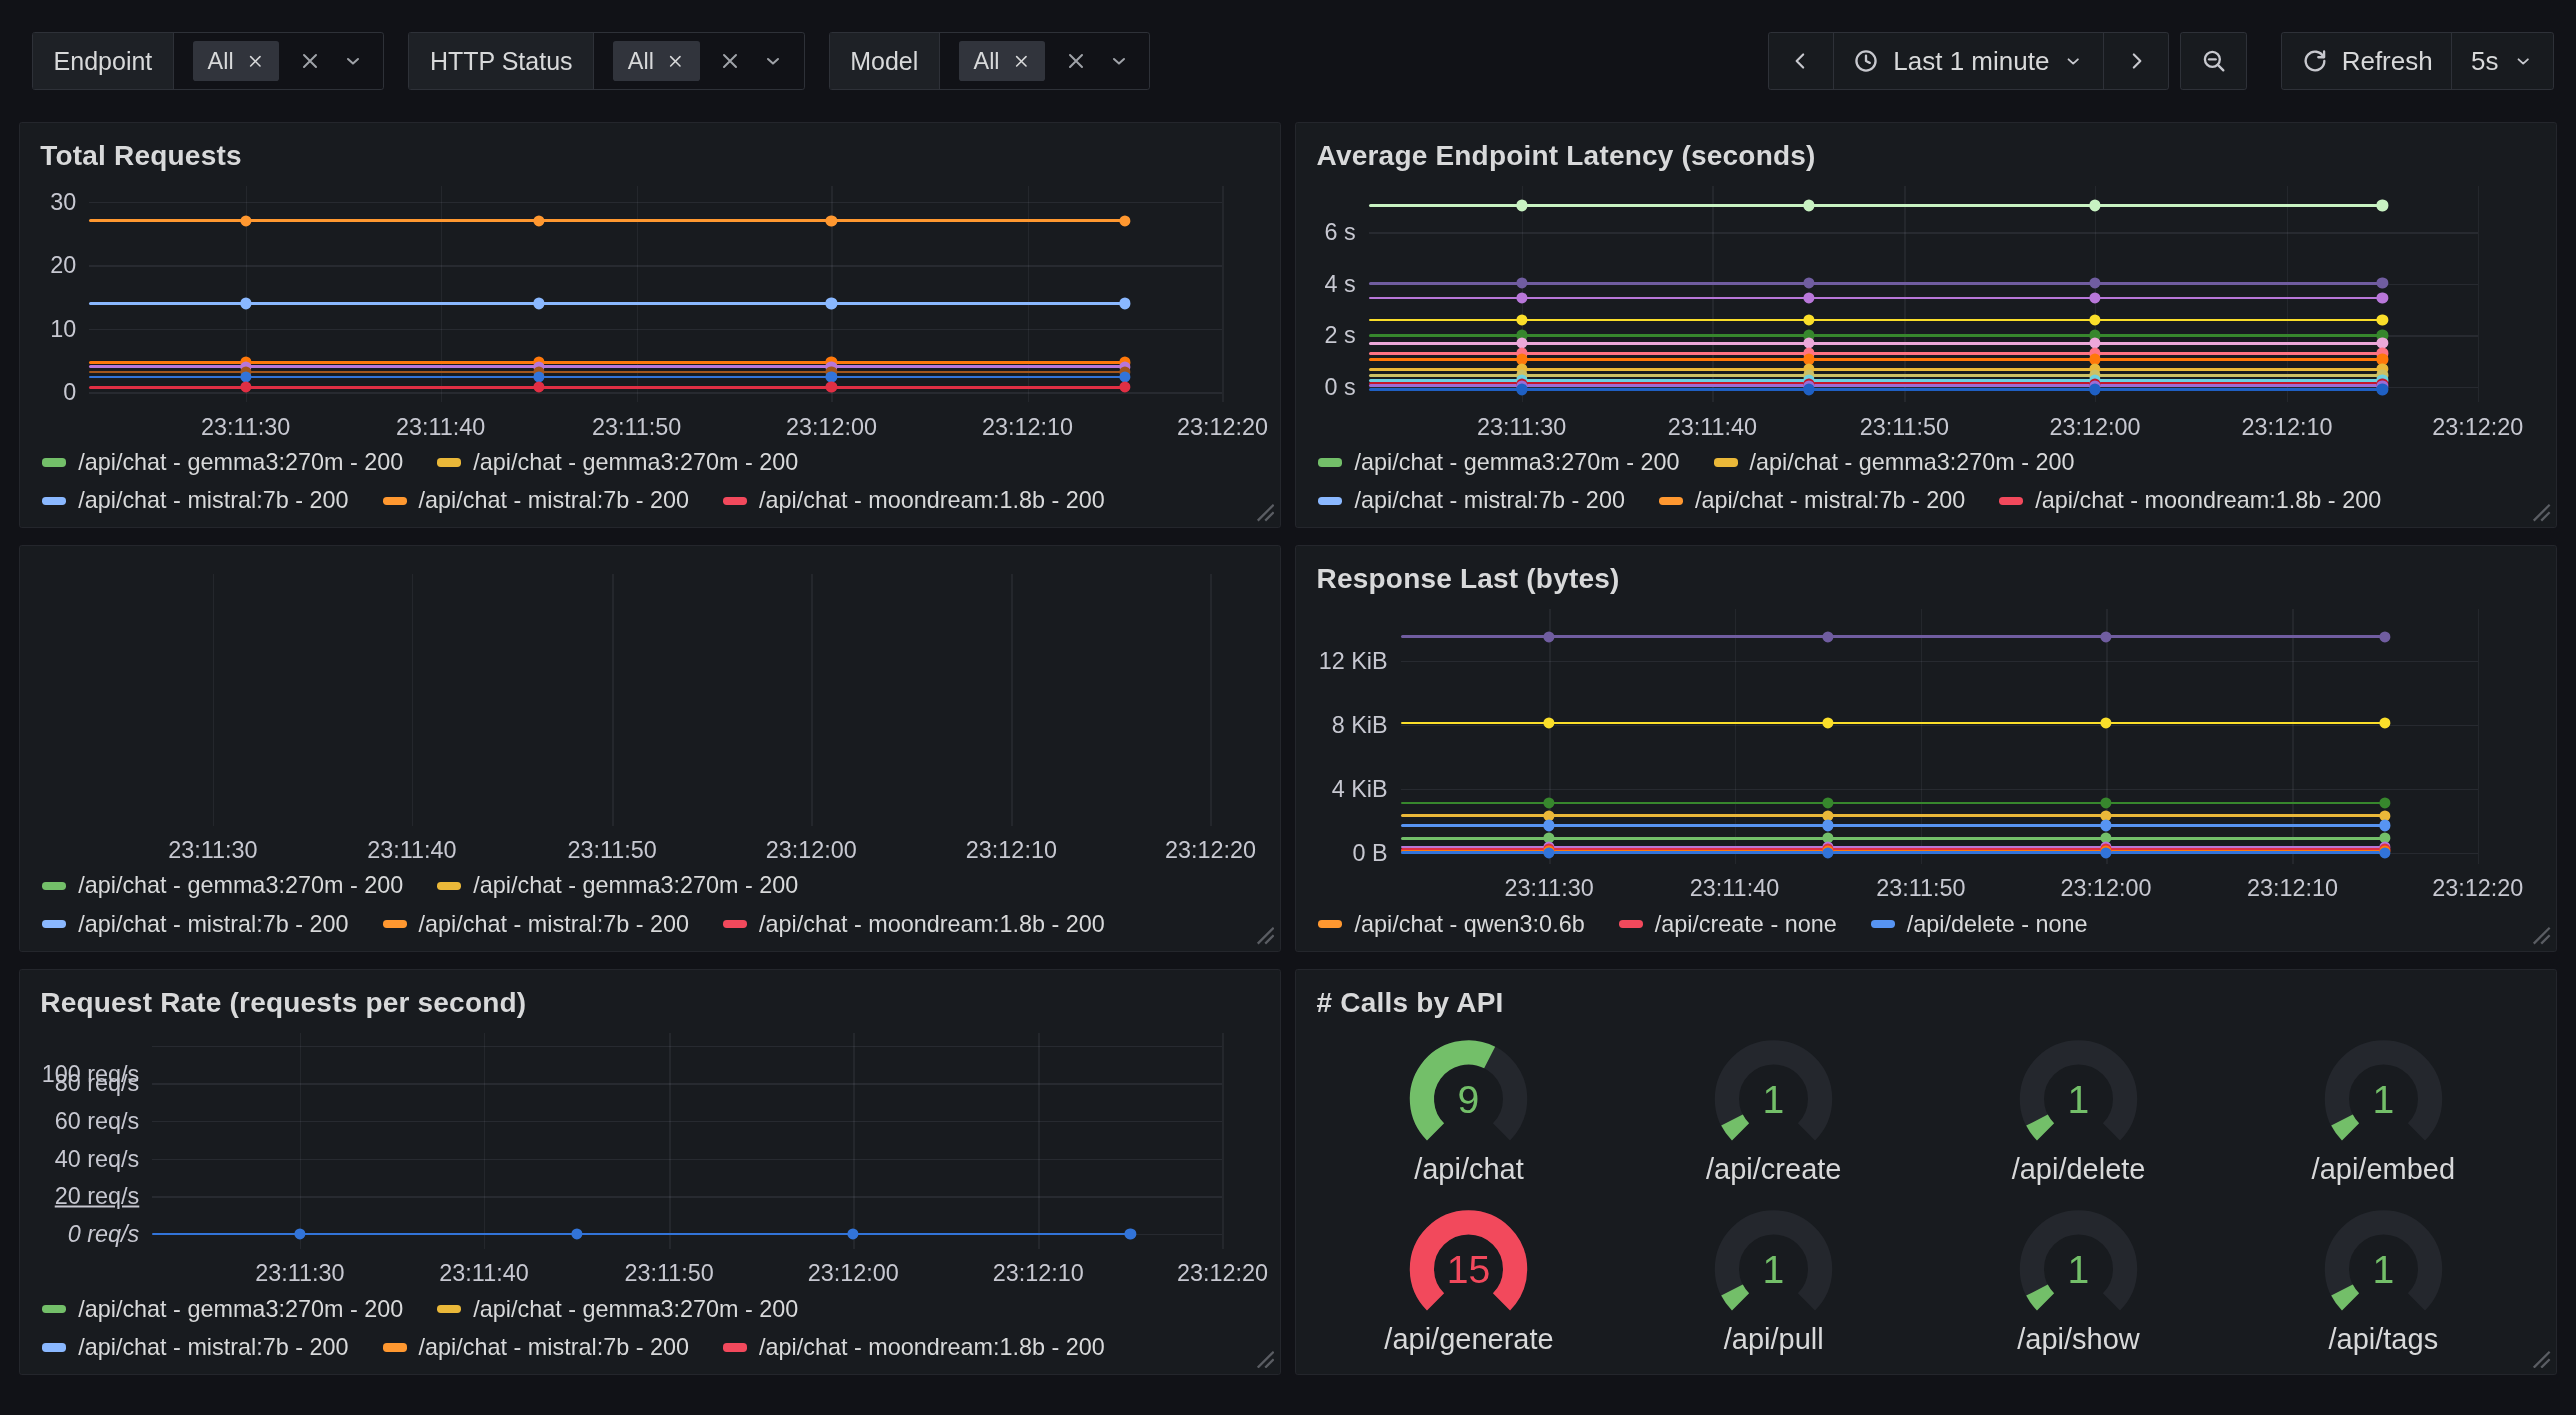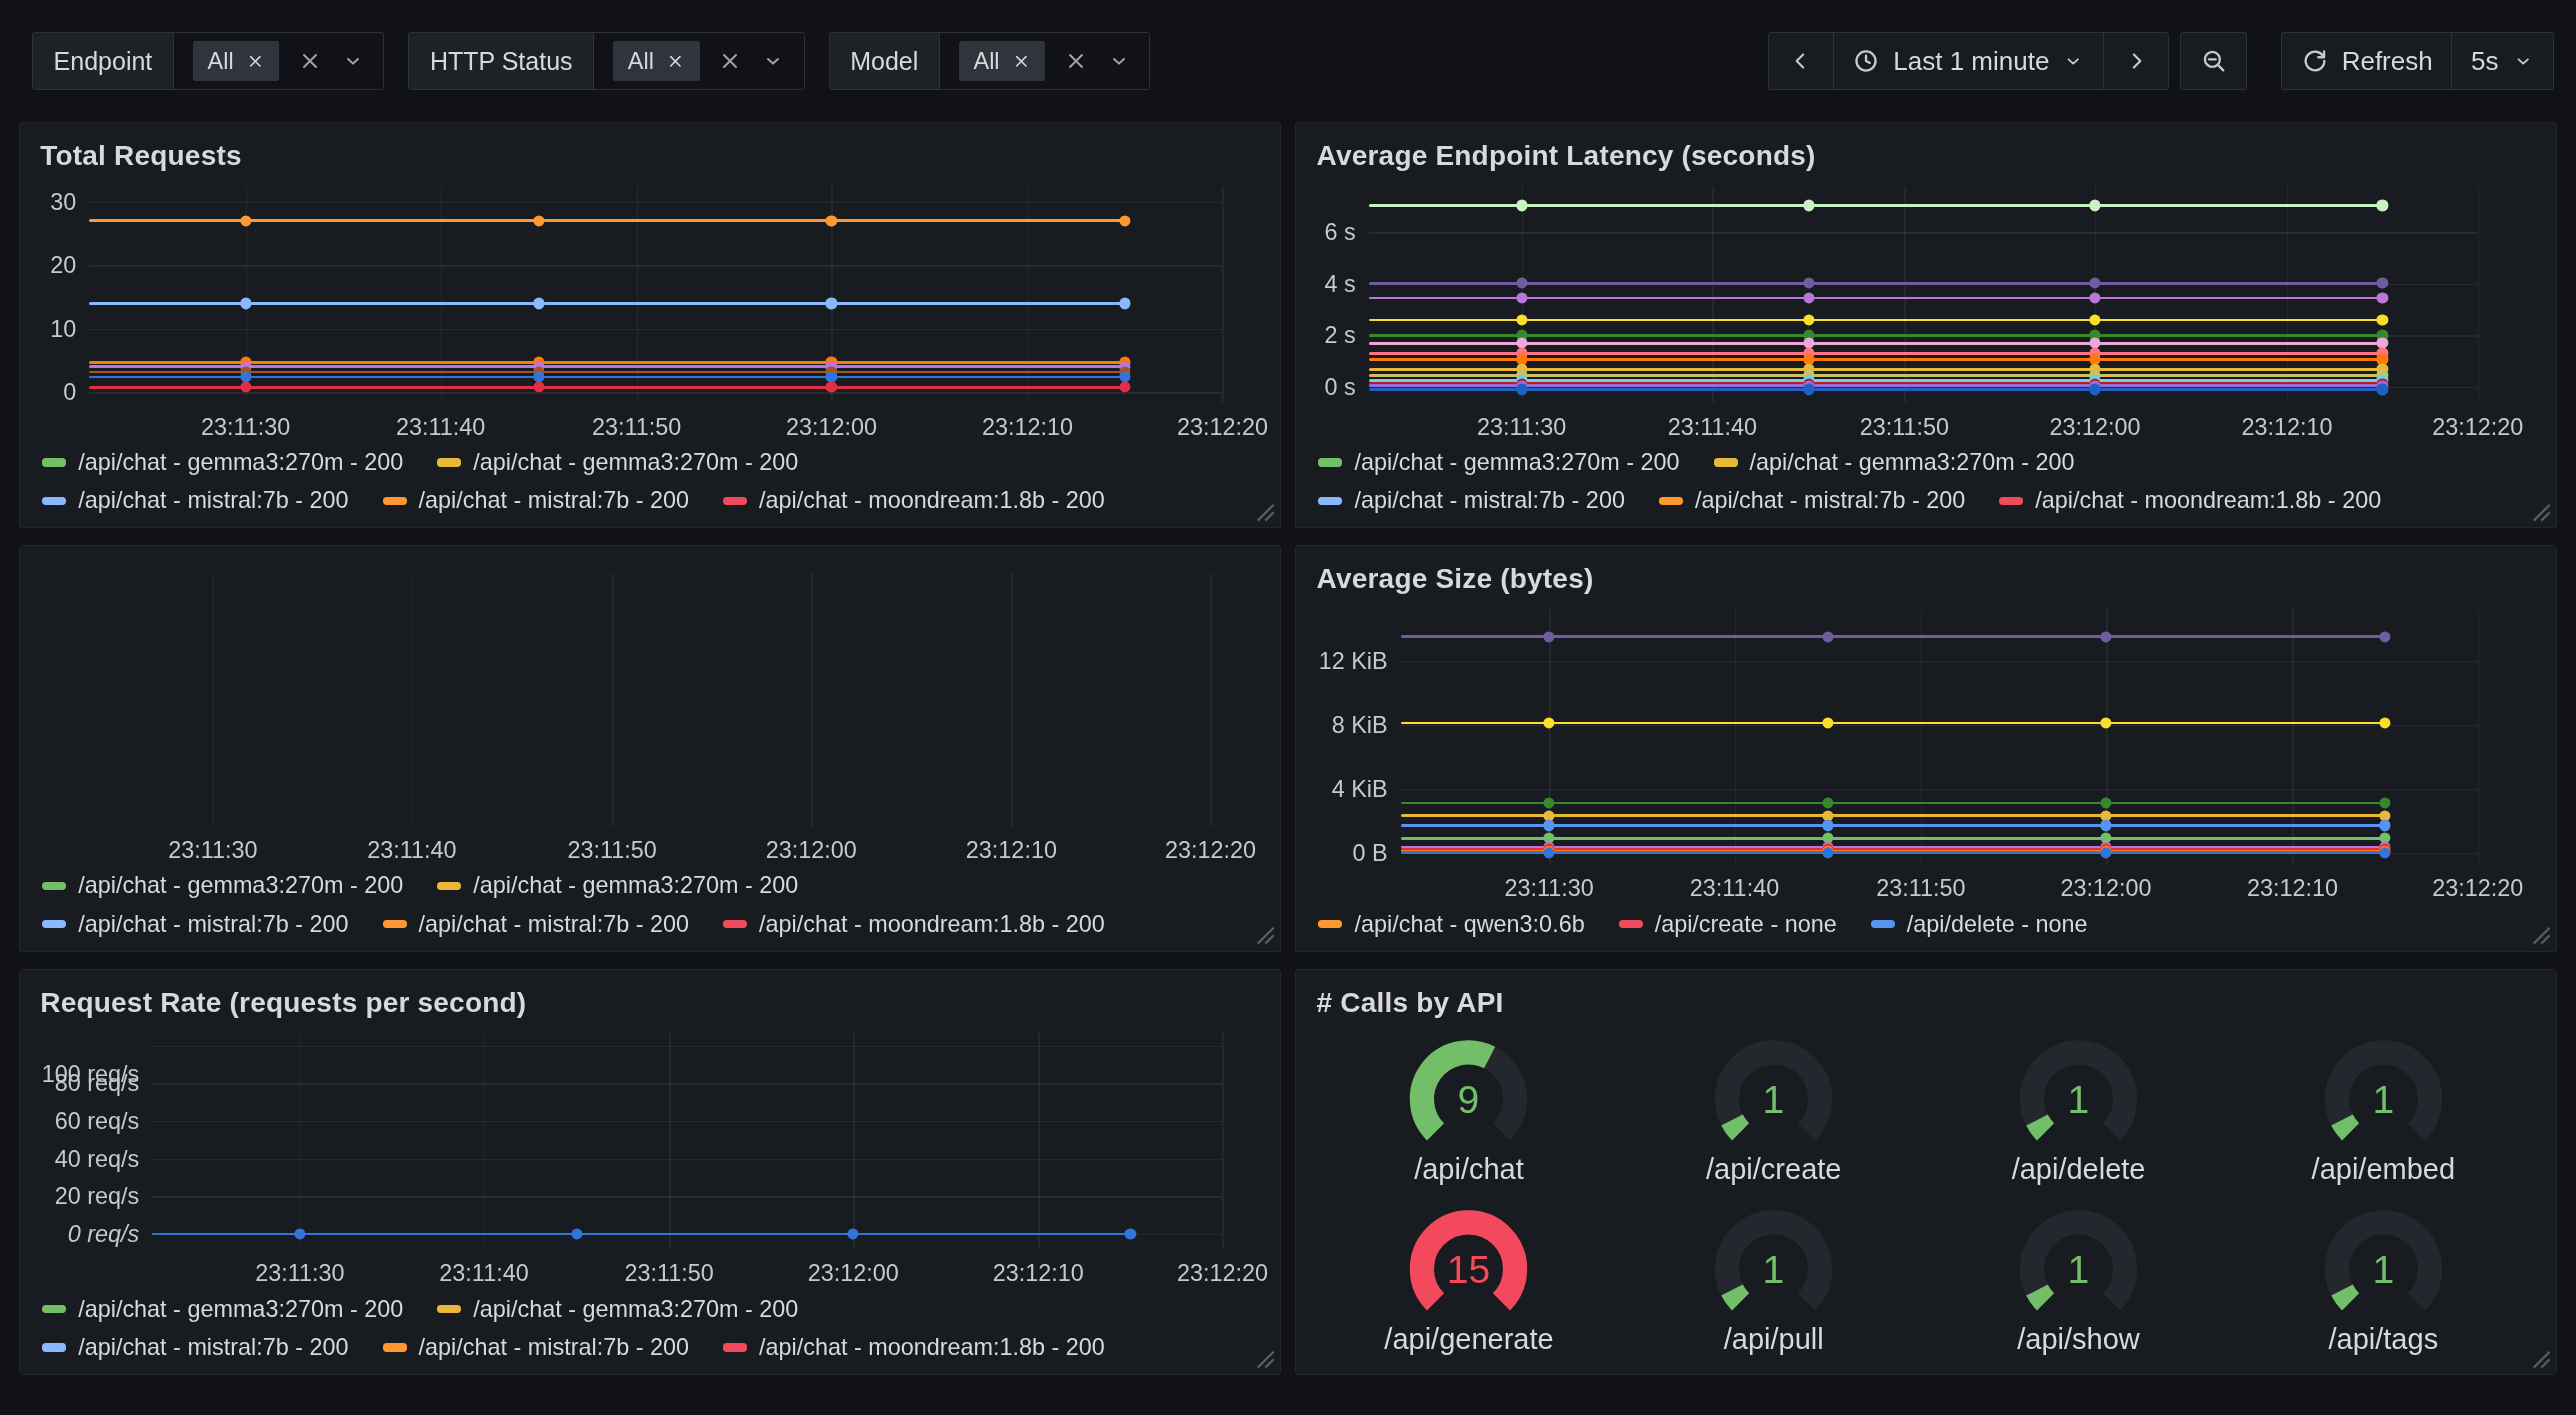--- a/index.html
+++ b/index.html
@@ -496,21 +496,21 @@
             </div>
           </div>
         </div>
       </div>
     <svg class="resize" viewBox="0 0 22 22">
         <path d="M4 21L21 4M12 21l9-9" stroke="currentColor" stroke-width="2.4"></path>
       </svg>
   </section>
 
   <section class="panel">
-    <h2 class="panel-title">Average Size (bytes)</h2>
+    <h2 class="panel-title">Response Last (bytes)</h2>
     <div class="panel-body">
         <div class="chart">
           <div class="plot" style="left: 84px; right: 58px;">
             <div class="vgrid" style="left: 13.8%;"></div>
             <div class="vgrid" style="left: 31%;"></div>
             <div class="vgrid" style="left: 48.3%;"></div>
             <div class="vgrid" style="left: 65.5%;"></div>
             <div class="vgrid" style="left: 82.8%;"></div>
             <div class="vgrid" style="left: 100%;"></div>
             <div class="hgrid" style="top: 95.5975%;"></div>
@@ -610,21 +610,21 @@
           <div class="plot" style="left: 112px; right: 37px;">
             <div class="vgrid" style="left: 13.8%;"></div>
             <div class="vgrid" style="left: 31%;"></div>
             <div class="vgrid" style="left: 48.3%;"></div>
             <div class="vgrid" style="left: 65.5%;"></div>
             <div class="vgrid" style="left: 82.8%;"></div>
             <div class="vgrid" style="left: 100%;"></div>
             <div class="hgrid" style="top: 93.0435%;"></div>
             <div class="ylab" style="top: 93.0435%; right: calc(100% + 13px); font-style: italic;">0 req/s</div>
             <div class="hgrid" style="top: 75.6522%;"></div>
-            <div class="ylab" style="top: 75.6522%; right: calc(100% + 13px);">20 req/s</div>
+            <div class="ylab" style="top: 75.6522%; right: calc(100% + 13px); text-decoration: underline;">20 req/s</div>
             <div class="hgrid" style="top: 58.2609%;"></div>
             <div class="ylab" style="top: 58.2609%; right: calc(100% + 13px);">40 req/s</div>
             <div class="hgrid" style="top: 40.8696%;"></div>
             <div class="ylab" style="top: 40.8696%; right: calc(100% + 13px);">60 req/s</div>
             <div class="hgrid" style="top: 23.4783%;"></div>
             <div class="ylab" style="top: 23.4783%; right: calc(100% + 13px);">80 req/s</div>
             <div class="hgrid" style="top: 6.08696%;"></div>
             <div class="ylab" style="top: 6.08696%; right: calc(100% + 13px); margin-top: 28px;">100 req/s</div>
             <div class="sline" style="top: calc(93.0435% - 1.4px); width: 91.4%; background: rgb(50, 116, 217);"></div>
             <div class="dot" style="left: 13.8%; top: 93.0435%; background: rgb(50, 116, 217);"></div>

